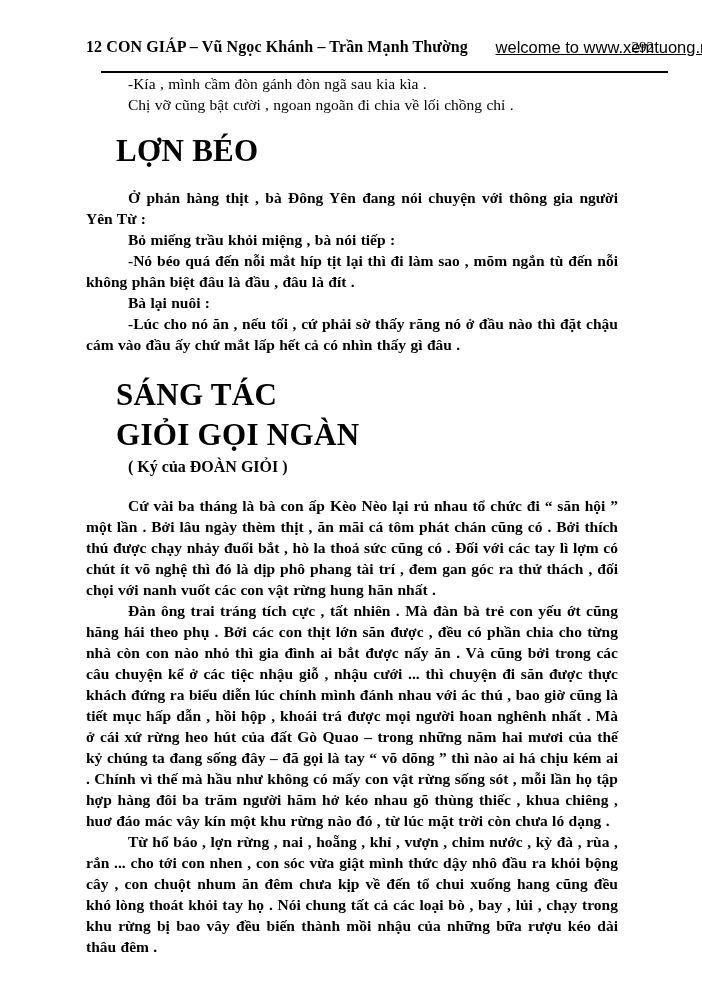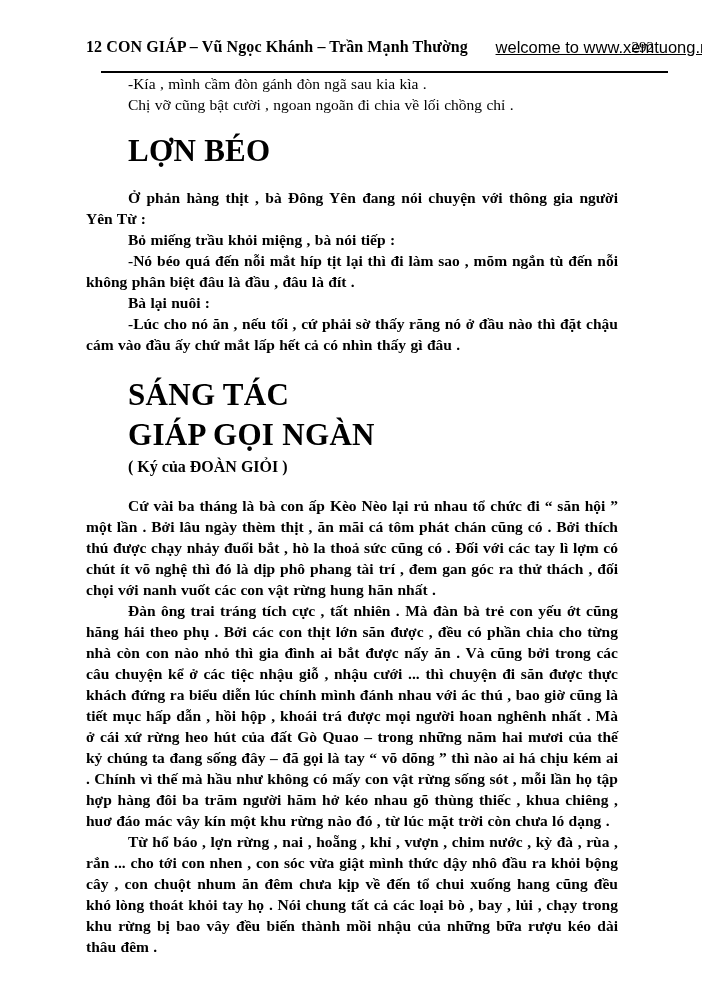--- a/index.html
+++ b/index.html
@@ -71,21 +71,21 @@
     text-align: justify;
     text-indent: 42px;
     word-spacing: 0.5px;
   }
   .intro { }
   
   .section-title {
     font-weight: bold;
     font-size: 31px;
     line-height: 40px;
-    margin: 0 0 0 42px;
+    margin: 0 0 0 30px;
     letter-spacing: 0.3px;
     white-space: nowrap;
   }
   .h-lon-beo   { margin-top: 16px; }
   .h-sang-tac  { margin-top: 20px; }
   .section-subtitle {
     font-weight: bold;
     font-size: 16px;
     line-height: 24px;
     margin: 0 0 4px 42px;
@@ -115,21 +115,21 @@
 
     <div class="after-heading">
       <p class="para">Ở phản hàng thịt , bà Đông Yên đang nói chuyện với thông gia người Yên Từ :</p>
       <p class="para">Bỏ miếng trầu khỏi miệng , bà nói tiếp :</p>
       <p class="para">-Nó béo quá đến nỗi mắt híp tịt lại thì đi làm sao , mõm ngắn tù đến nỗi không phân biệt đâu là đầu , đâu là đít .</p>
       <p class="para">Bà lại nuôi :</p>
       <p class="para">-Lúc cho nó ăn , nếu tối , cứ phải sờ thấy răng nó ở đầu nào thì đặt chậu cám vào đầu ấy chứ mắt lấp hết cả có nhìn thấy gì đâu .</p>
     </div>
 
     <h1 class="section-title h-sang-tac">SÁNG TÁC</h1>
-    <h1 class="section-title">GIÁP GỌI NGÀN</h1>
+    <h1 class="section-title">GIỎI GỌI NGÀN</h1>
     <div class="section-subtitle">( Ký của ĐOÀN GIỎI )</div>
 
     <div class="after-heading">
       <p class="para">Cứ vài ba tháng là bà con ấp Kèo Nèo lại rủ nhau tổ chức đi “ săn hội ” một lần . Bởi lâu ngày thèm thịt , ăn mãi cá tôm phát chán cũng có . Bởi thích thú được  chạy nhảy đuổi bắt , hò la thoả sức cũng có . Đối với các tay lì lợm có chút ít võ nghệ thì đó là dịp phô phang tài trí , đem gan góc ra thử thách , đối chọi với nanh vuốt các con vật rừng hung hãn nhất .</p>
       <p class="para">Đàn ông trai tráng tích cực , tất nhiên . Mà đàn bà trẻ con yếu ớt cũng hăng hái theo phụ . Bởi các con thịt lớn săn được  , đều có phần chia cho từng nhà còn con nào nhỏ thì gia đình ai bắt được  nấy ăn . Và cũng bởi trong các câu chuyện kể ở các tiệc nhậu giỗ , nhậu cưới ... thì chuyện đi săn được  thực khách đứng ra biểu diễn lúc chính mình đánh nhau với ác thú , bao giờ cũng là tiết mục hấp dẫn , hồi hộp , khoái trá được  mọi người hoan nghênh nhất . Mà ở cái xứ rừng heo hút của đất Gò Quao – trong những năm hai mươi của thế kỷ chúng ta đang sống đây – đã gọi là tay “ võ dõng ” thì nào ai há chịu kém ai . Chính vì thế mà hầu như không có mấy con vật rừng sống sót , mỗi lần họ tập hợp hàng đôi ba trăm người hăm hở kéo nhau gõ thùng thiếc , khua chiêng , huơ đáo mác vây kín một khu rừng nào đó , từ lúc mặt trời còn chưa ló dạng .</p>
       <p class="para">Từ hổ báo , lợn rừng , nai , hoẵng , khỉ , vượn , chim nước , kỳ đà , rùa , rắn ... cho tới con nhen , con sóc vừa giật mình thức dậy nhô đầu ra khỏi bộng cây , con chuột nhum ăn đêm chưa kịp về đến tổ chui xuống hang cũng đều khó lòng thoát khỏi tay họ . Nói chung tất cả các loại bò , bay , lủi , chạy trong khu rừng bị bao vây đều biến thành mồi nhậu của những bữa rượu kéo dài thâu đêm .</p>
     </div>
 
   </div>
 </div>

